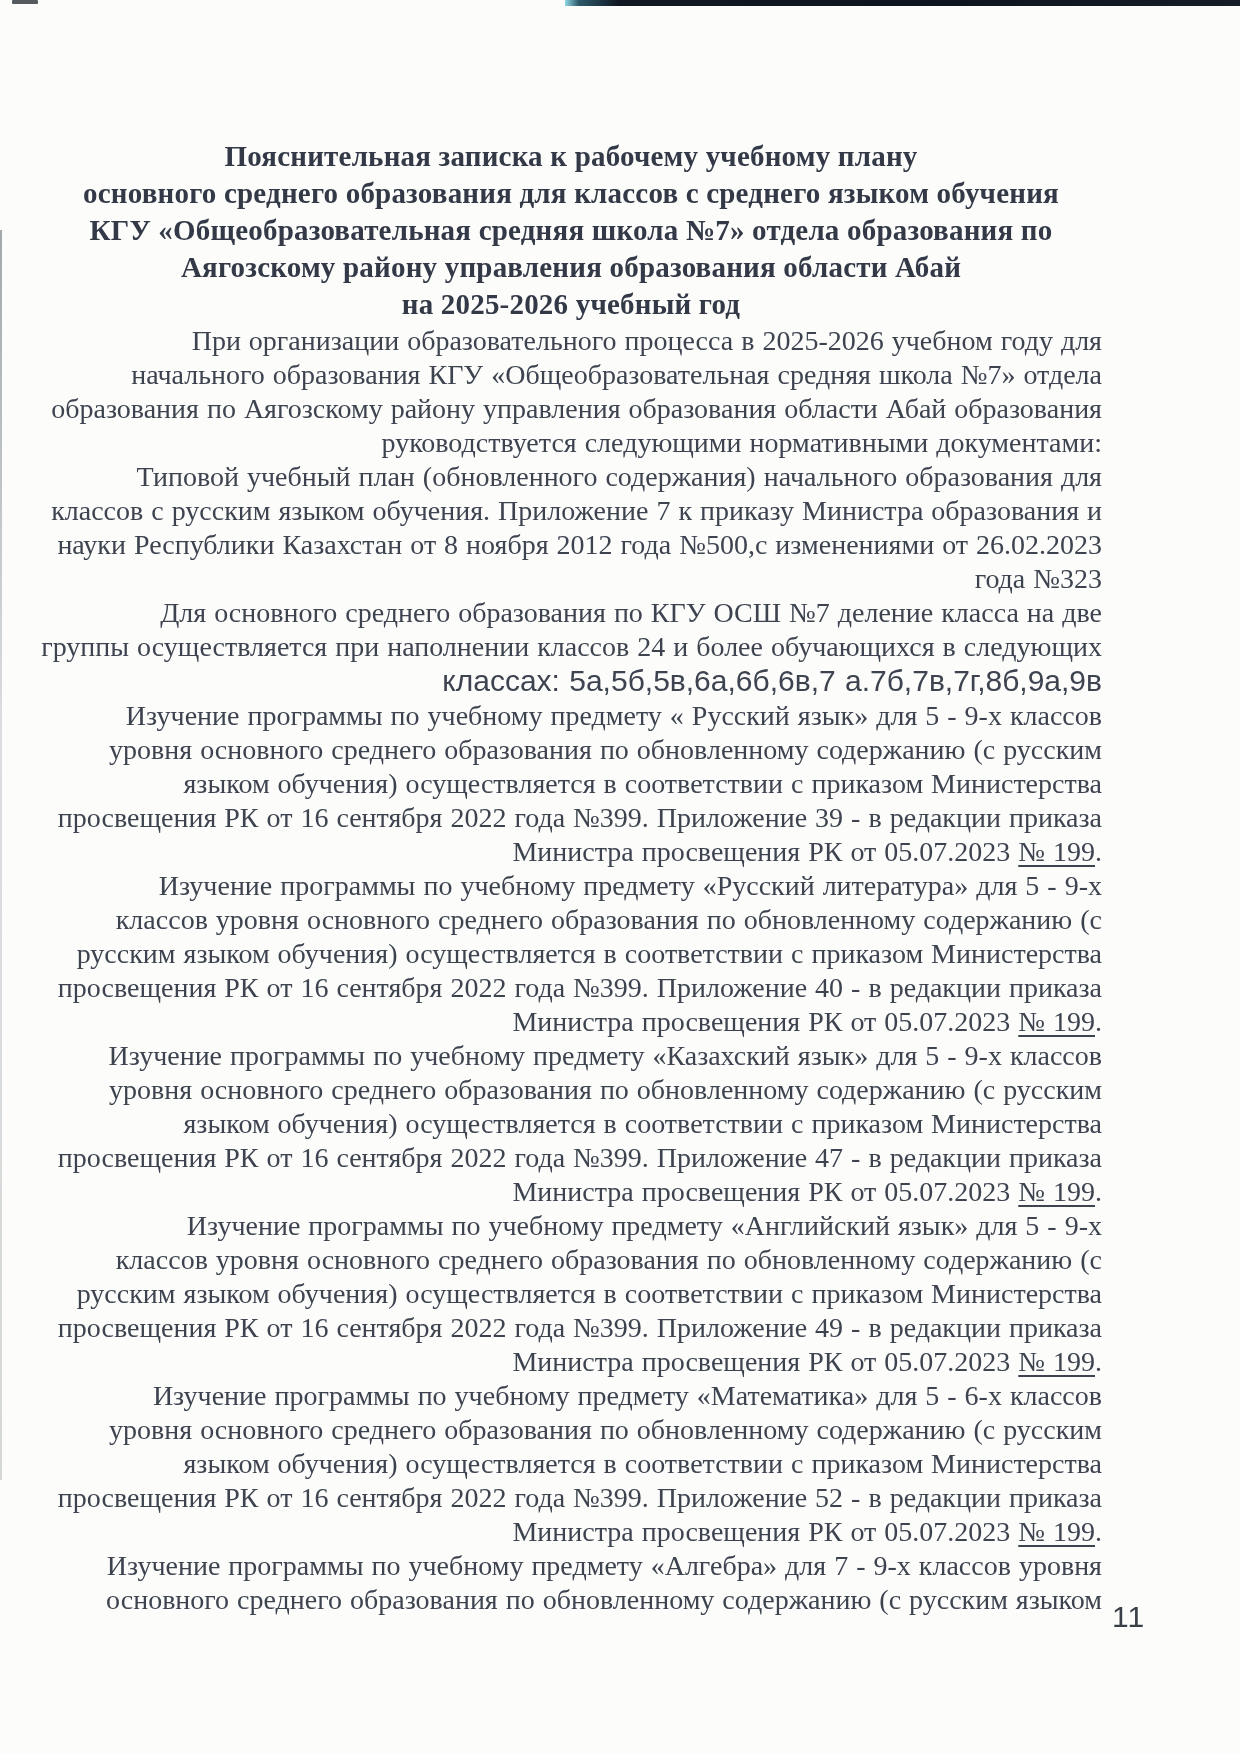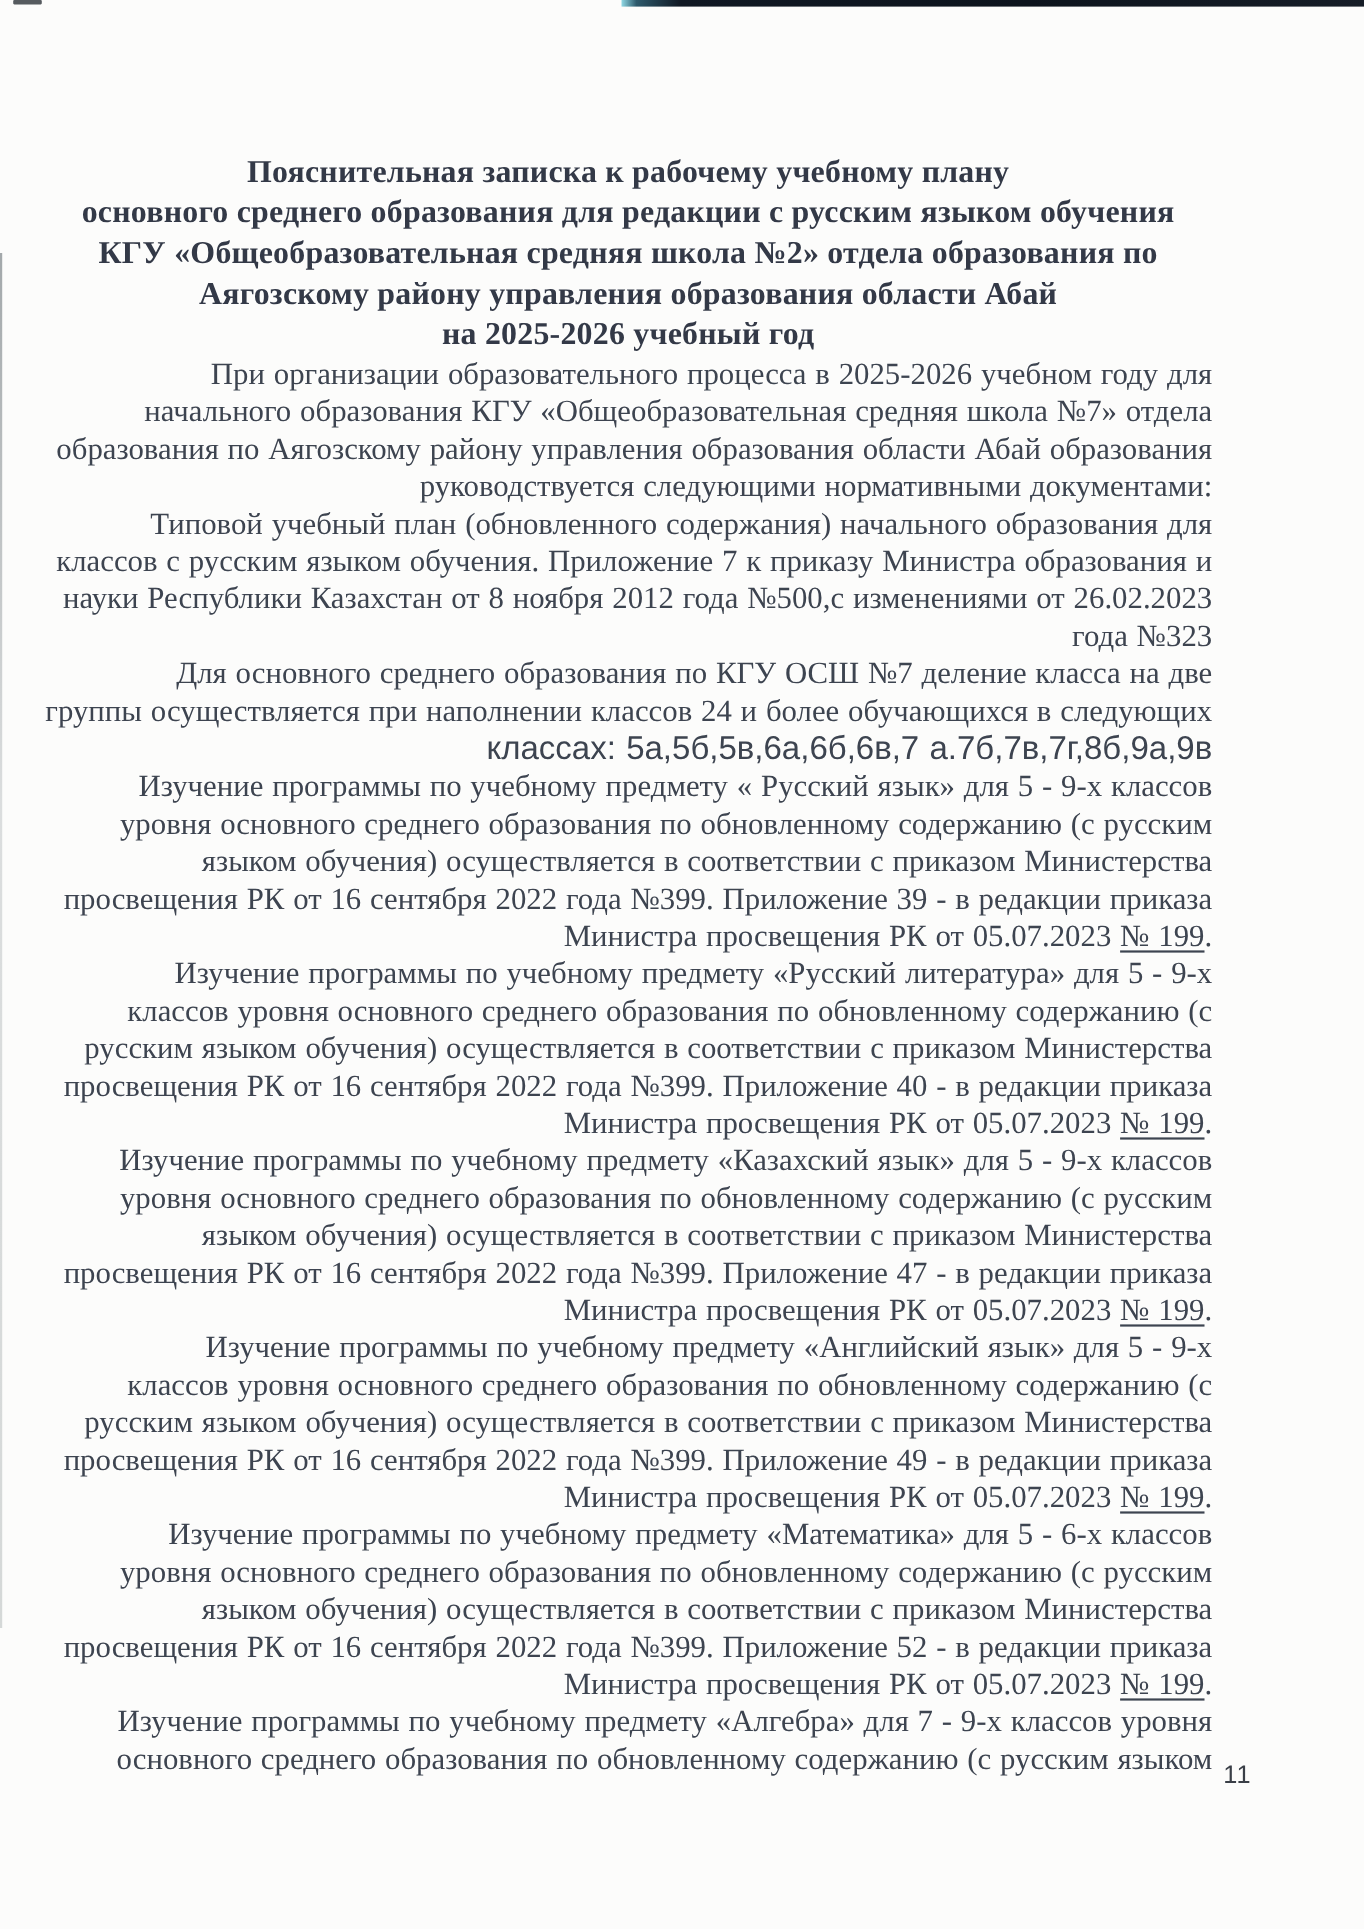--- a/index.html
+++ b/index.html
@@ -55,38 +55,38 @@
     font-size:30px;
   }
   .para .underlined-part {
     text-decoration:underline;
     text-underline-offset:4px;
   }
   .page-number {
     position:absolute;
     left:1112px; top:1600px;
     font-family:"Liberation Sans", sans-serif;
-    font-size:23px;
+    font-size:30px;
     color:#3a3f47;
     letter-spacing:1px;
   }
 </style>
 </head>
 <body>
 
 <div class="page">
   <div class="scan-strip-top"></div>
   <div class="scan-speck-topleft"></div>
   <div class="scan-edge-left"></div>
 
   <div class="content">
     <div class="title" id="title-box">
         <div>Пояснительная записка к рабочему учебному плану</div>
-        <div>основного среднего образования для редакции с русским языком обучения</div>
-        <div>КГУ «Общеобразовательная средняя школа №2» отдела образования по</div>
+        <div>основного среднего образования для классов с среднего языком обучения</div>
+        <div>КГУ «Общеобразовательная средняя школа №7» отдела образования по</div>
         <div>Аягозскому району управления образования области Абай</div>
         <div>на 2025-2026 учебный год</div>
       </div>
     <div class="body-text" id="paras">
         <p class="para" style="text-indent: 75px;"><span>При организации образовательного процесса в 2025-2026 учебном году для начального образования КГУ «Общеобразовательная средняя школа №7» отдела образования по Аягозскому району управления образования области Абай образования руководствуется следующими нормативными документами:</span></p>
         <p class="para" style="text-indent: 58px;"><span>Типовой учебный план (обновленного содержания) начального образования для классов с русским языком обучения. Приложение 7 к приказу Министра образования и науки Республики Казахстан от 8 ноября 2012 года №500,с изменениями от 26.02.2023 года №323</span></p>
         <p class="para" style="text-indent: 80px;"><span>Для основного среднего образования по КГУ ОСШ №7 деление класса на две группы осуществляется при наполнении классов 24 и более обучающихся в следующих </span><span class="sans-part">классах: 5а,5б,5в,6а,6б,6в,7 а.7б,7в,7г,8б,9а,9в</span></p>
         <p class="para" style="text-indent: 55px;"><span>Изучение программы по учебному предмету « Русский язык» для 5 - 9-х классов уровня основного среднего образования по обновленному содержанию (с русским языком обучения) осуществляется в соответствии  с приказом Министерства просвещения РК от 16 сентября 2022 года №399. Приложение 39 - в редакции приказа Министра просвещения РК от 05.07.2023 </span><span class="underlined-part">№ 199</span><span>.</span></p>
         <p class="para" style="text-indent: 55px;"><span>Изучение программы по учебному предмету «Русский литература» для 5 - 9-х классов уровня основного среднего образования по обновленному содержанию (с русским языком обучения) осуществляется в соответствии  с приказом Министерства просвещения РК от 16 сентября 2022 года №399. Приложение 40 - в редакции приказа Министра просвещения РК от 05.07.2023 </span><span class="underlined-part">№ 199</span><span>.</span></p>
         <p class="para" style="text-indent: 55px;"><span>Изучение программы по учебному предмету «Казахский язык» для 5 - 9-х классов уровня основного среднего образования по обновленному содержанию (с русским языком обучения) осуществляется в соответствии  с приказом Министерства просвещения РК от 16 сентября 2022 года №399. Приложение 47 - в редакции приказа Министра просвещения РК от 05.07.2023 </span><span class="underlined-part">№ 199</span><span>.</span></p>

